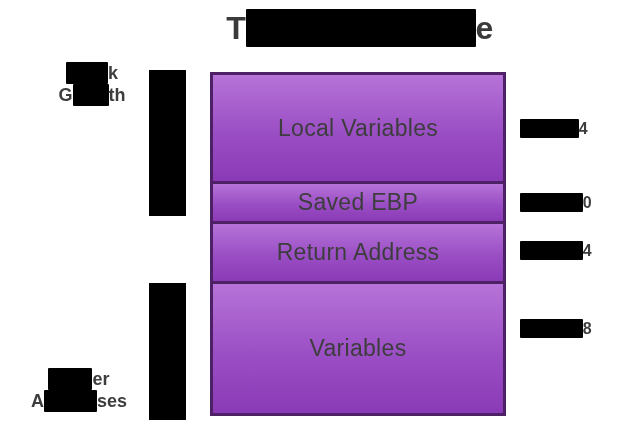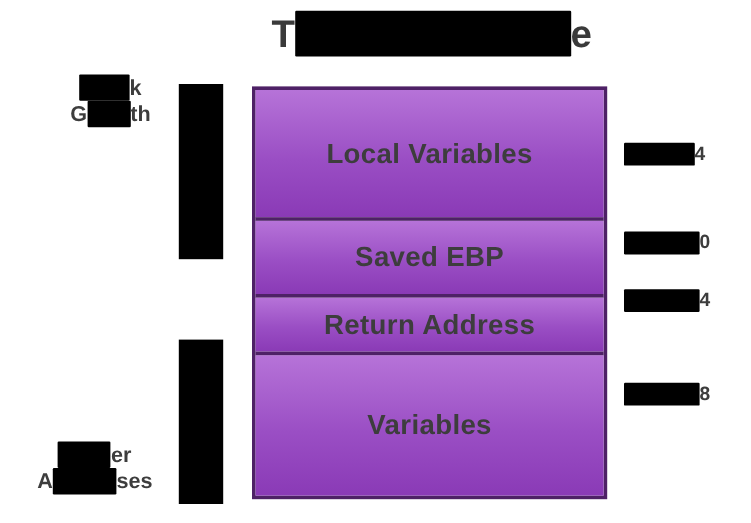--- a/index.html
+++ b/index.html
@@ -42,28 +42,28 @@
     flex-direction:column;
   }
   .row{
     background:linear-gradient(180deg,#b673d8 0%, #9a4ec4 55%, #8a3ab6 100%);
     display:flex;align-items:center;justify-content:center;
     box-sizing:border-box;
   }
   .row + .row{border-top:3px solid #4e2166;}
   .row-label{
     font-size:23px;
-    font-weight:bold;
+    font-weight:normal;
     color:#3d3d3d;
     letter-spacing:0.3px;
     white-space:nowrap;
   }
   .row-local{height:106px;}
-  .row-ebp{height:64px;}
-  .row-ret{height:48px;text-align:right;}
+  .row-ebp{height:40px;}
+  .row-ret{height:60px;text-align:right;}
   .row-params{flex:1;}
 
   
   .bar{
     position:absolute;
     left:149px; width:37px;
     background:#000;
   }
   .bar-top{top:70px;height:146px;}
   .bar-bottom{top:283px;height:137px;}

